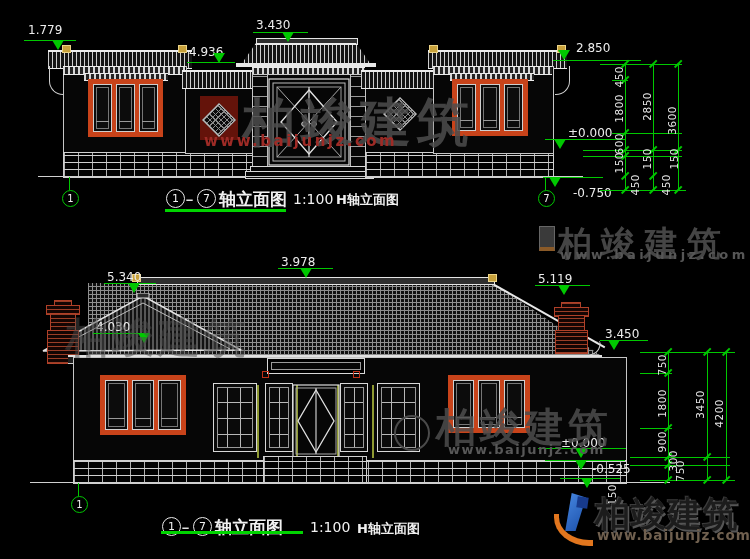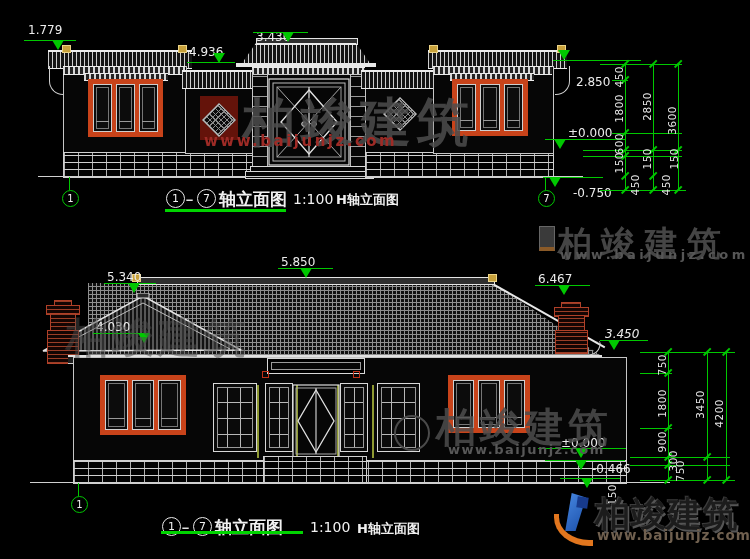--- a/index.html
+++ b/index.html
@@ -124,29 +124,29 @@
 
     <div class="abs g vline" style="left:69px;top:177px;height:13px;"></div>
     <div class="abs axc" style="left:62px;top:190px;">1</div>
     <div class="abs g vline" style="left:545px;top:177px;height:13px;"></div>
     <div class="abs axc" style="left:538px;top:190px;">7</div>
 
     <div class="abs lvltxt" style="left:28px;top:23px;">1.779</div>
     <div class="abs g hline" style="left:24px;top:40px;width:52px;"></div>
     <div class="abs ltri" style="left:52px;top:40px;"></div>
 
-    <div class="abs lvltxt" style="left:256px;top:30px;">3.430</div>
+    <div class="abs lvltxt" style="left:256px;top:18px;">3.430</div>
     <div class="abs g hline" style="left:253px;top:32px;width:55px;"></div>
     <div class="abs ltri" style="left:282px;top:32px;"></div>
 
     <div class="abs lvltxt" style="left:189px;top:45px;">4.936</div>
     <div class="abs g hline" style="left:187px;top:62px;width:48px;"></div>
     <div class="abs ltri" style="left:213px;top:53px;"></div>
 
-    <div class="abs lvltxt" style="left:576px;top:41px;margin-top:34px;">2.850</div>
+    <div class="abs lvltxt" style="left:576px;top:41px;">2.850</div>
     <div class="abs g hline" style="left:553px;top:60px;width:88px;"></div>
     <div class="abs ltri" style="left:558px;top:50px;"></div>
 
     <div class="abs lvltxt" style="left:568px;top:126px;">±0.000</div>
     <div class="abs g hline" style="left:545px;top:139px;width:80px;"></div>
     <div class="abs ltri" style="left:554px;top:139px;"></div>
 
     <div class="abs g hline" style="left:543px;top:177px;width:60px;"></div>
     <div class="abs ltri" style="left:549px;top:177px;"></div>
     <div class="abs lvltxt" style="left:573px;top:186px;">-0.750</div>
@@ -273,47 +273,47 @@
     <div class="abs hwin" style="left:340px;top:383px;width:28px;height:69px;"></div>
     <div class="abs hwin" style="left:377px;top:383px;width:43px;height:69px;"></div>
 
     <div class="abs brick" style="left:73px;top:460px;width:552px;height:22px;"></div>
     <div class="abs brick" style="left:263px;top:456px;width:102px;height:26px;border-width:1.5px;"></div>
     <div class="abs" style="left:30px;top:482px;width:640px;height:1px;background:#d0d0d0;"></div>
 
     <div class="abs g vline" style="left:78px;top:483px;height:13px;"></div>
     <div class="abs axc" style="left:71px;top:496px;">1</div>
 
-    <div class="abs lvltxt" style="left:281px;top:255px;">5.850</div>
+    <div class="abs lvltxt" style="left:281px;top:255px;">3.978</div>
     <div class="abs g hline" style="left:278px;top:268px;width:55px;"></div>
     <div class="abs ltri" style="left:300px;top:268px;"></div>
 
     <div class="abs lvltxt" style="left:107px;top:270px;">5.340</div>
     <div class="abs g hline" style="left:104px;top:283px;width:52px;"></div>
     <div class="abs ltri" style="left:128px;top:283px;"></div>
 
-    <div class="abs lvltxt" style="left:538px;top:272px;">6.467</div>
+    <div class="abs lvltxt" style="left:538px;top:272px;">5.119</div>
     <div class="abs g hline" style="left:535px;top:285px;width:55px;"></div>
     <div class="abs ltri" style="left:558px;top:285px;"></div>
 
     <div class="abs lvltxt" style="left:96px;top:320px;">4.030</div>
     <div class="abs g hline" style="left:93px;top:333px;width:52px;"></div>
     <div class="abs ltri" style="left:138px;top:333px;"></div>
 
-    <div class="abs lvltxt" style="left:605px;top:327px;font-style:italic;">3.450</div>
+    <div class="abs lvltxt" style="left:605px;top:327px;">3.450</div>
     <div class="abs g hline" style="left:600px;top:340px;width:48px;"></div>
     <div class="abs ltri" style="left:608px;top:340px;"></div>
 
     <div class="abs lvltxt" style="left:561px;top:436px;">±0.000</div>
     <div class="abs g hline" style="left:538px;top:448px;width:88px;"></div>
     <div class="abs ltri" style="left:575px;top:448px;"></div>
 
     <div class="abs g hline" style="left:545px;top:460px;width:80px;"></div>
     <div class="abs ltri" style="left:575px;top:460px;"></div>
-    <div class="abs lvltxt" style="left:592px;top:462px;">-0.466</div>
+    <div class="abs lvltxt" style="left:592px;top:462px;">-0.525</div>
 
     <div class="abs g hline" style="left:560px;top:478px;width:60px;"></div>
     <div class="abs ltri" style="left:581px;top:478px;"></div>
 
     <div>
       <div class="abs g hline" style="left:640px;top:352px;width:95px;"></div>
       <div class="abs g hline" style="left:640px;top:480px;width:95px;"></div>
       <div class="abs g hline" style="left:640px;top:373px;width:32px;"></div>
       <div class="abs g hline" style="left:640px;top:428px;width:32px;"></div>
       <div class="abs g hline" style="left:630px;top:457px;width:100px;"></div>

